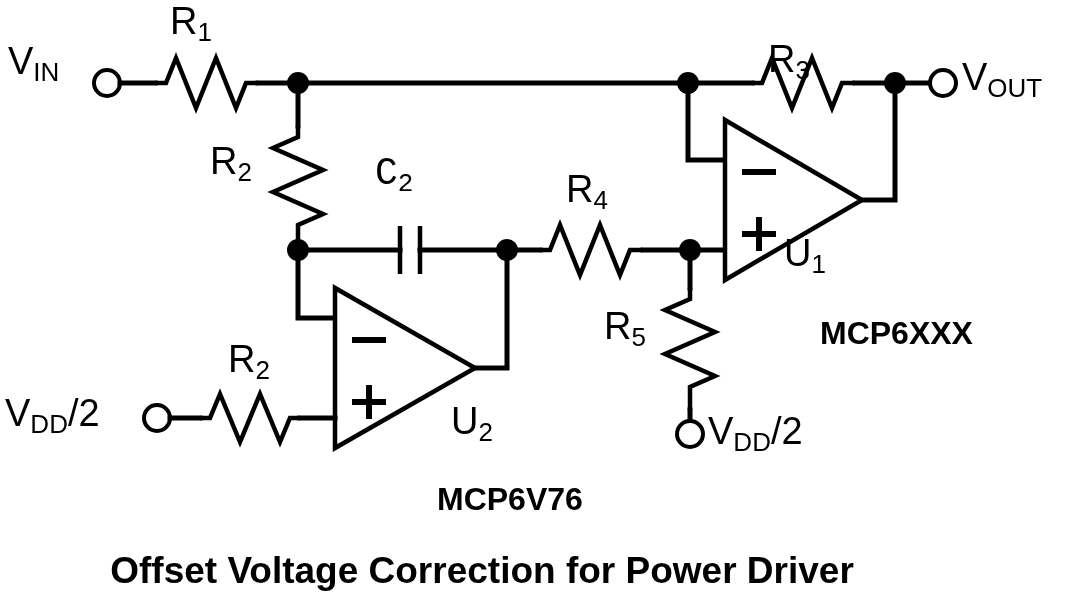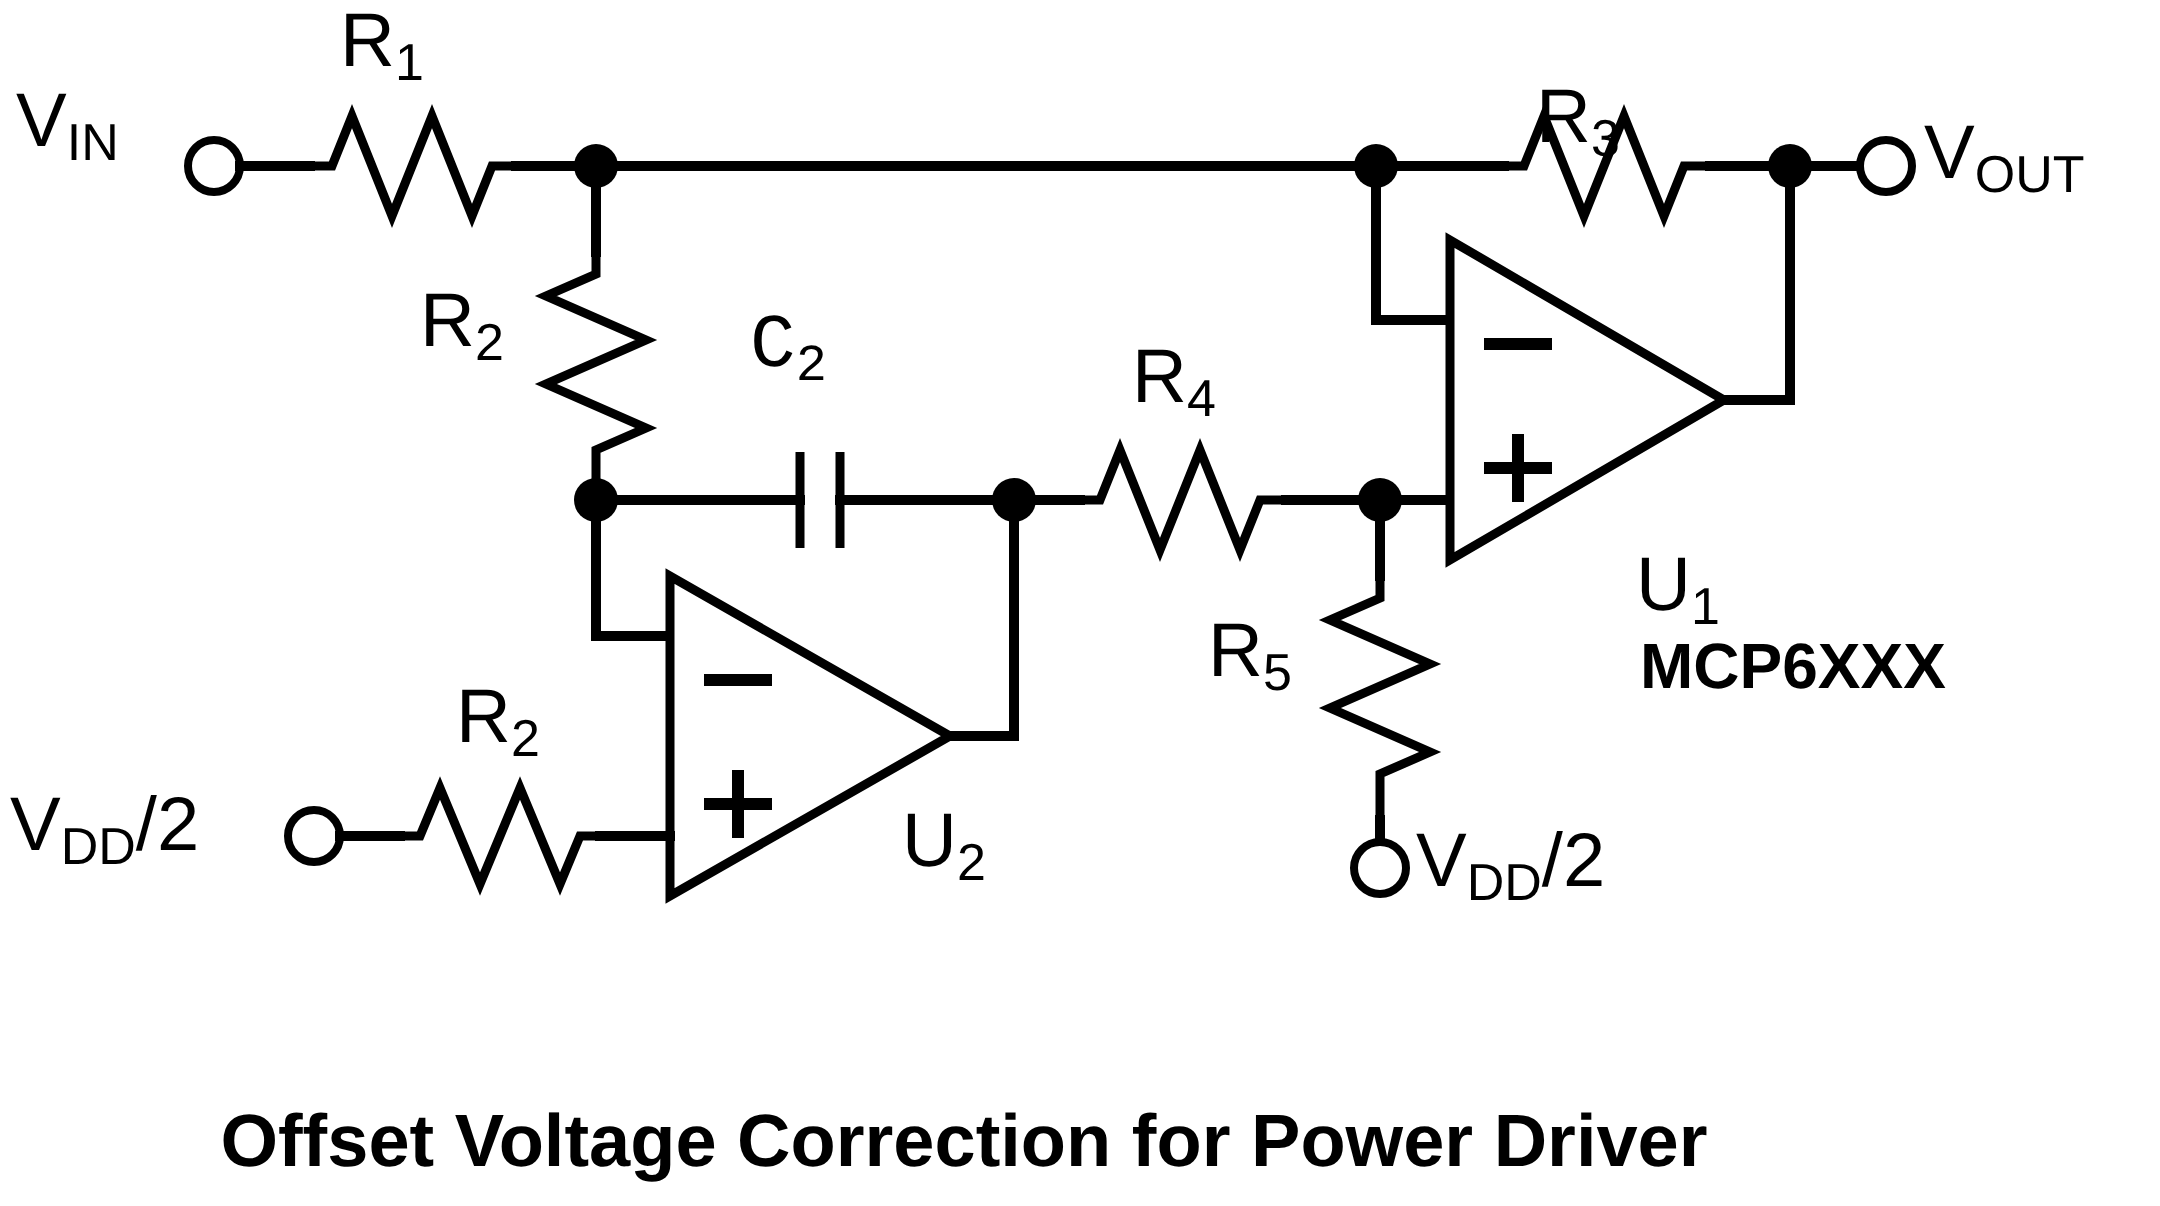--- a/index.html
+++ b/index.html
@@ -130,34 +130,35 @@
   </div>
 
   <div style="position:absolute;left:604px;top:305px;text-align:center;">
     <span class="lbl">R</span><span class="sub" style="position:relative;top:7px;">5</span>
   </div>
 
   <div style="position:absolute;left:228px;top:338px;">
     <span class="lbl">R</span><span class="sub" style="position:relative;top:7px;">2</span>
   </div>
 
-  <div style="position:absolute;left:818px;top:232px;margin-top:40px;">
+  <div style="position:absolute;left:784px;top:232px;">
     <span class="lbl">U</span><span class="sub" style="position:relative;top:7px;">1</span>
   </div>
 
   <div style="position:absolute;left:451px;top:400px;">
     <span class="lbl">U</span><span class="sub" style="position:relative;top:7px;">2</span>
   </div>
 
   <div style="position:absolute;left:5px;top:392px;white-space:nowrap;">
     <span class="lbl">V</span><span class="sub" style="position:relative;top:7px;">DD</span><span class="lbl">/2</span>
   </div>
 
   <div style="position:absolute;left:708px;top:410px;white-space:nowrap;">
     <span class="lbl">V</span><span class="sub" style="position:relative;top:7px;">DD</span><span class="lbl">/2</span>
   </div>
 
   <div class="part" style="position:absolute;left:820px;top:315px;white-space:nowrap;">MCP6XXX</div>
 
+  <div class="part" style="position:absolute;left:437px;top:481px;white-space:nowrap;">MCP6V76</div>
 
   <div class="title" style="position:absolute;left:0;top:550px;width:964px;text-align:center;">Offset Voltage Correction for Power Driver</div>
 
 </div>
 
 </body></html>

